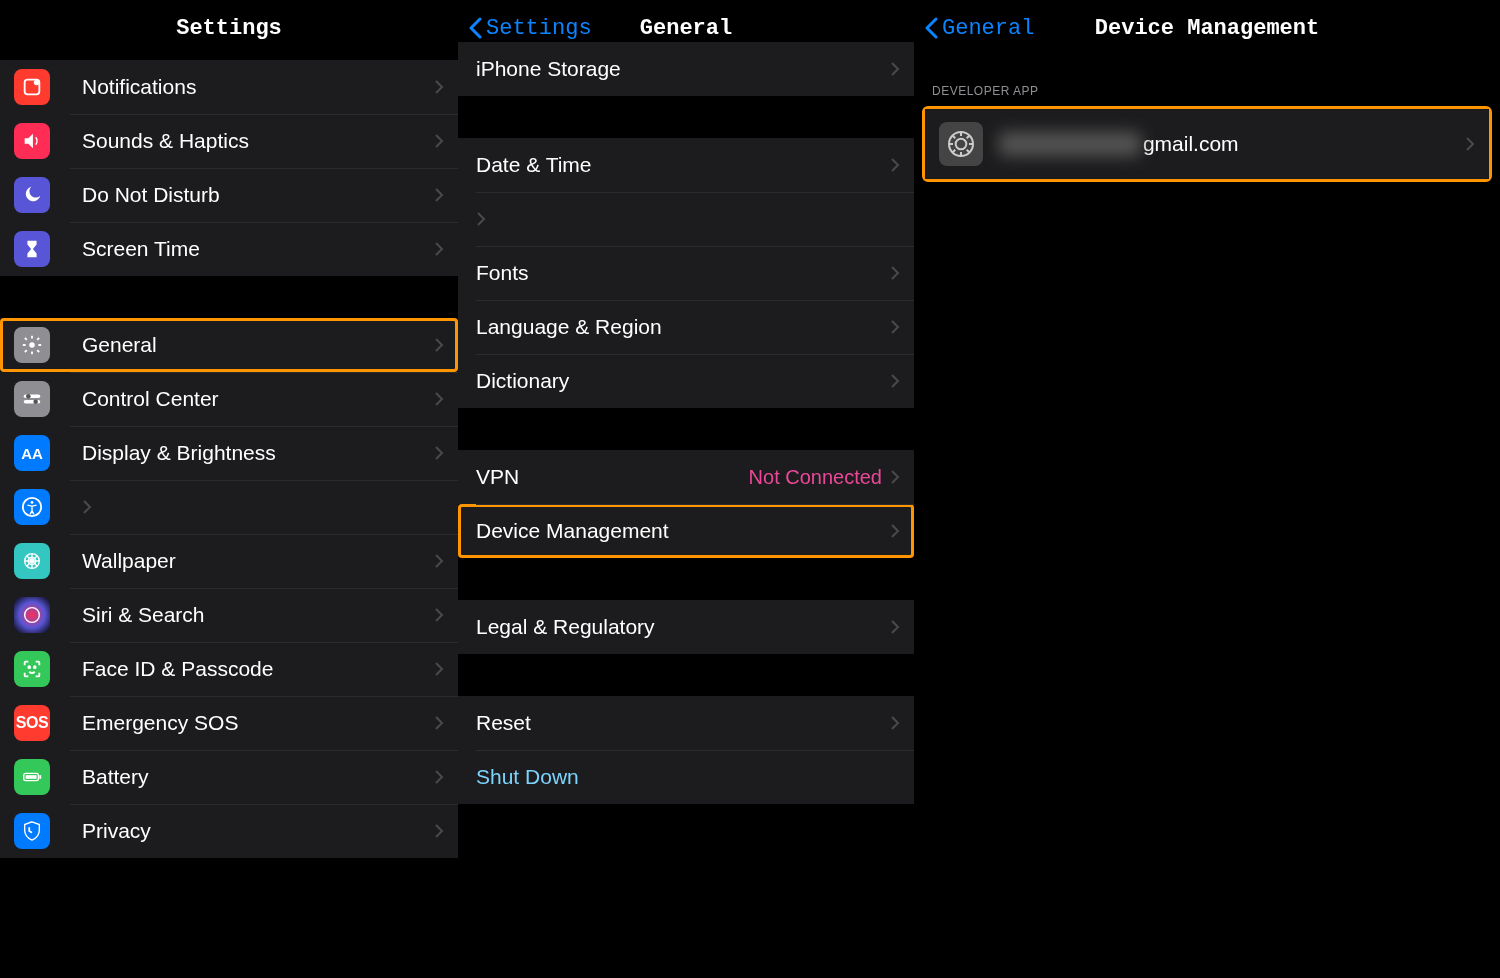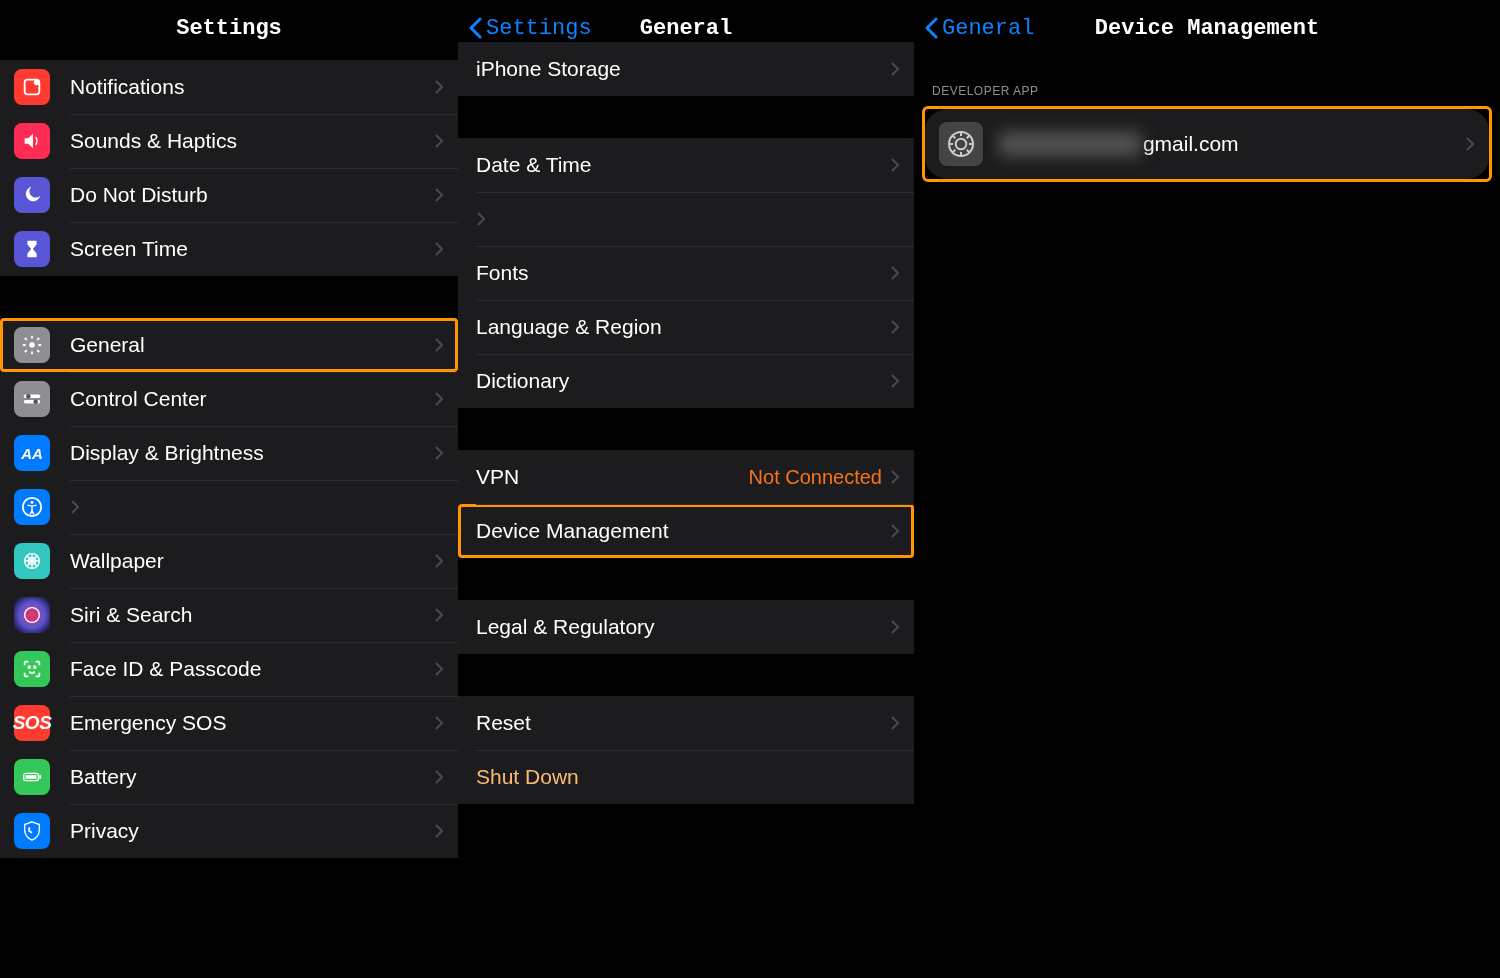--- a/index.html
+++ b/index.html
@@ -88,72 +88,70 @@
     left: 18px;
   }
   .row.no-icon { padding-left: 18px; }
   .row-label {
     flex: 1;
     font-size: 21px;
     color: #fff;
   }
   .row-value {
     font-size: 20px;
-    color: #f97316;
+    color: #ec4899;
     margin-right: 8px;
   }
   .chevron {
     width: 10px;
     height: 16px;
     opacity: 0.4;
   }
   .chevron svg { display: block; width: 100%; height: 100%; }
 
   .icon {
     width: 36px;
     height: 36px;
     border-radius: 8px;
-    margin-right: 20px;
+    margin-right: 32px;
     display: flex;
     align-items: center;
     justify-content: center;
     flex-shrink: 0;
     font-size: 18px;
     color: #fff;
-    font-style: italic;
   }
   .icon svg { width: 22px; height: 22px; display: block; }
 
   .icon-notifications { background: #ff3b30; }
   .icon-sounds { background: #ff2d55; }
   .icon-dnd { background: #5856d6; }
   .icon-screentime { background: #5856d6; }
   .icon-general { background: #8e8e93; }
   .icon-controlcenter { background: #8e8e93; }
   .icon-display { background: #007aff; }
   .icon-accessibility { background: #007aff; }
   .icon-wallpaper { background: #34c7c1; }
   .icon-siri { background: radial-gradient(circle at 50% 50%, #ff2d55, #5856d6, #000); }
   .icon-faceid { background: #34c759; }
-  .icon-sos { background: #ff3b30; font-weight: bold; font-size: 19px; letter-spacing: -0.5px;}
+  .icon-sos { background: #ff3b30; font-weight: bold; font-size: 16px; letter-spacing: -0.5px;}
   .icon-battery { background: #34c759; }
   .icon-privacy { background: #007aff; }
 
   .icon-dev { background: #444; border-radius: 8px; width: 44px; height: 44px; display:flex; align-items:center; justify-content:center;}
   .icon-dev svg { width: 32px; height: 32px; }
   .highlight-inset {
     box-shadow: inset 0 0 0 3px #ff9500;
     border-radius: 4px;
   }
 
-  .link-blue { color: #fdba74; }
+  .link-blue { color: #7dd3fc; }
 
   .dev-row {
     height: 70px;
-    border-radius: 22px;
   }
   .dev-highlight-wrap {
     border: 3px solid #ff9500;
     border-radius: 6px;
     margin: 0 8px;
   }
 
   .blur-text {
     filter: blur(8px);
     background: #555;

